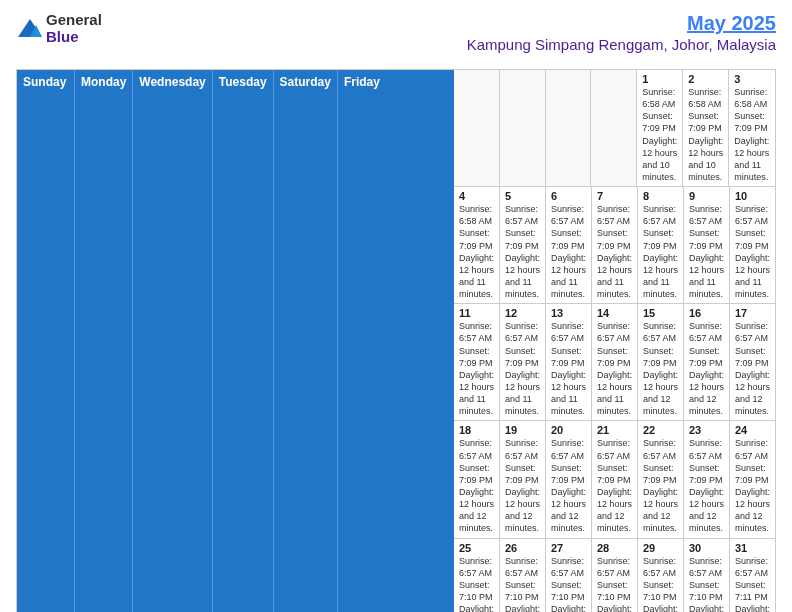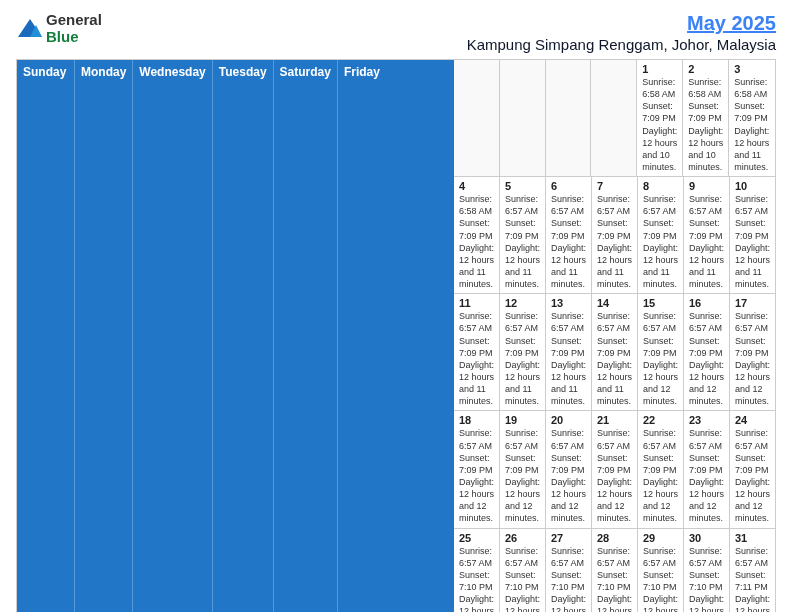--- a/index.html
+++ b/index.html
@@ -14,59 +14,59 @@
       width: 792px;
       height: 612px;
       padding: 12px 16px 8px 16px;
       display: flex;
       flex-direction: column;
     }
     .header {
       display: flex;
       justify-content: space-between;
       align-items: flex-start;
-      margin-bottom: 6px;
+      margin-bottom: 16px;
     }
     .logo {
       display: flex;
       align-items: center;
     }
     .logo-text {
       display: flex;
       flex-direction: column;
       line-height: 1.1;
     }
     .logo-general {
       font-size: 15px;
       font-weight: bold;
       color: #333;
     }
     .logo-blue {
       font-size: 15px;
       font-weight: bold;
-      color: #15803d;
+      color: #4c1d95;
     }
     .logo-icon {
       width: 28px;
       height: 28px;
       margin-right: 2px;
     }
     .title-area {
       text-align: right;
     }
     .month-title {
       font-size: 20px;
       font-weight: bold;
       color: #3b82f6;
       line-height: 1.1;
       text-decoration: underline;
     }
     .location-title {
       font-size: 15px;
-      color: #0f172a;
+      color: #4c1d95;
       margin-top: 2px;
     }
     .calendar {
       flex: 1;
       display: flex;
       flex-direction: row;
       border: 1px solid #ccc;
     }
     .cal-header {
       display: grid;

